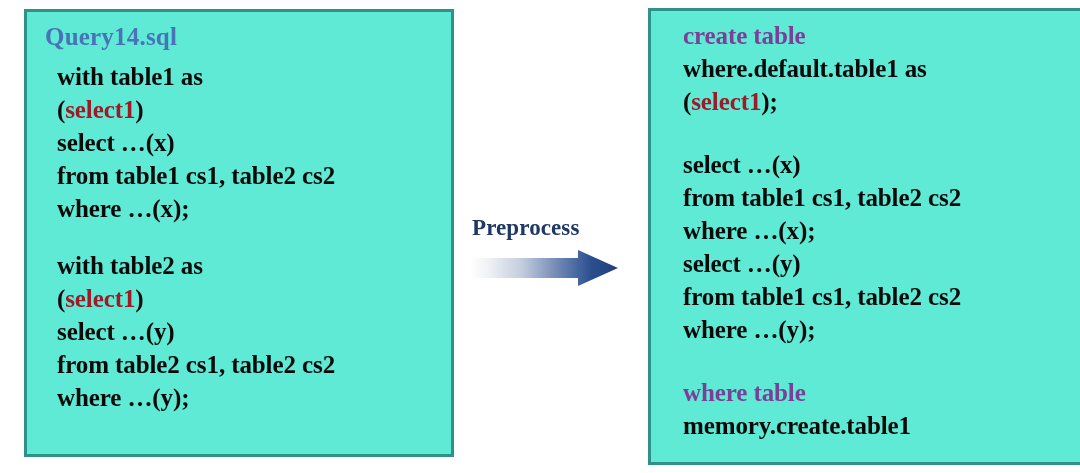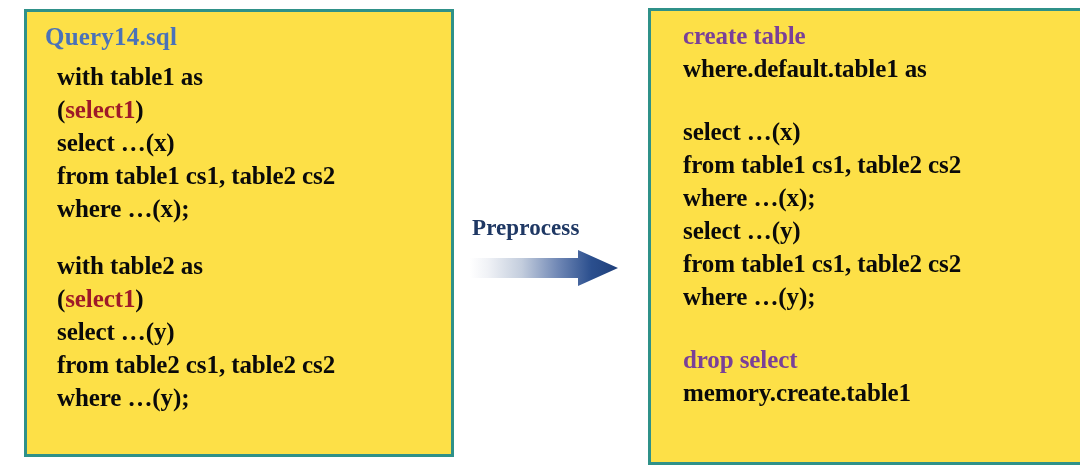--- a/index.html
+++ b/index.html
@@ -11,21 +11,21 @@
     width: 1080px;
     height: 473px;
     position: relative;
     overflow: hidden;
     font-family: "Liberation Serif", "DejaVu Serif", serif;
   }
 
   
   .panel {
     position: absolute;
-    background: #fde047;
+    background: #5eead4;
     border: 3px solid #2f9189;
     box-sizing: border-box;
   }
   #panel-left {
     left: 24px;
     top: 9px;
     width: 430px;
     height: 448px;
   }
   #panel-right {
@@ -135,28 +135,29 @@
     <polygon points="0,8 108,8 108,0 148,18 108,36 108,28 0,28" fill="url(#arrowGrad)"></polygon>
   </svg>
 </div>
 
 <div class="panel" id="panel-right">
   <div class="panel-inner">
     <div id="right-blocks">
         <div class="sql-block">
           <div class="sql-line"><span class="kw-purple">create table</span></div>
           <div class="sql-line"><span>where.default.table1 as</span></div>
+          <div class="sql-line"><span>(</span><span class="kw-red">select1</span><span>);</span></div>
         </div>
         <div class="sql-block">
           <div class="sql-line"><span>select …(x)</span></div>
           <div class="sql-line"><span>from table1 cs1, table2 cs2</span></div>
           <div class="sql-line"><span>where …(x);</span></div>
           <div class="sql-line"><span>select …(y)</span></div>
           <div class="sql-line"><span>from table1 cs1, table2 cs2</span></div>
           <div class="sql-line"><span>where …(y);</span></div>
         </div>
         <div class="sql-block">
-          <div class="sql-line"><span class="kw-purple">drop select</span></div>
+          <div class="sql-line"><span class="kw-purple">where table</span></div>
           <div class="sql-line"><span>memory.create.table1</span></div>
         </div>
       </div>
   </div>
 </div>
 
 </body></html>

